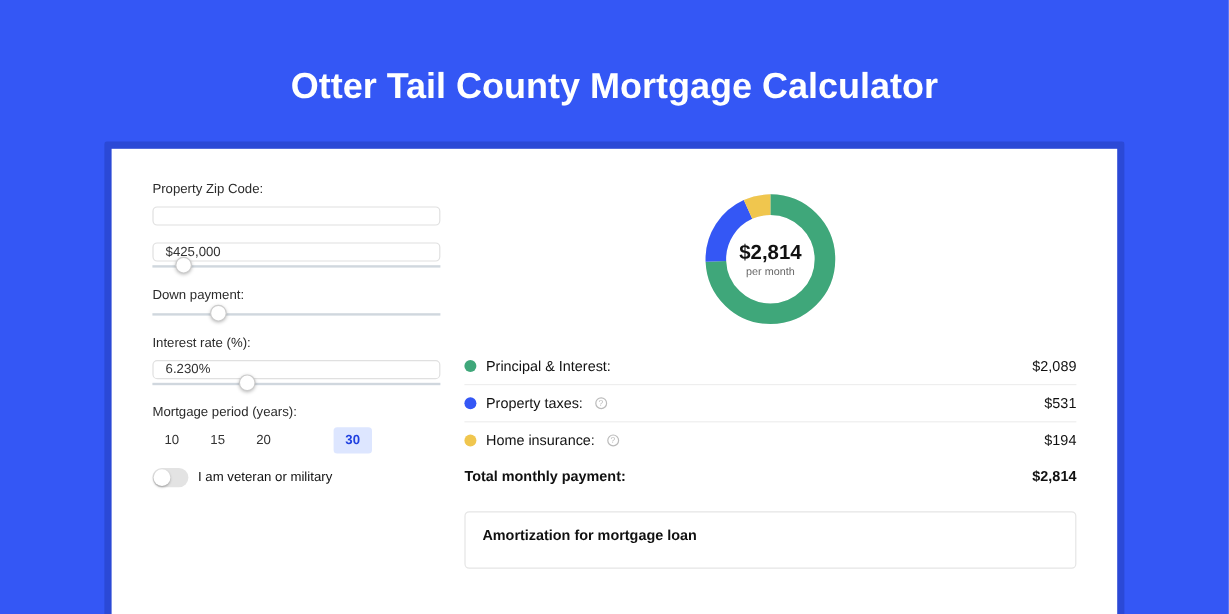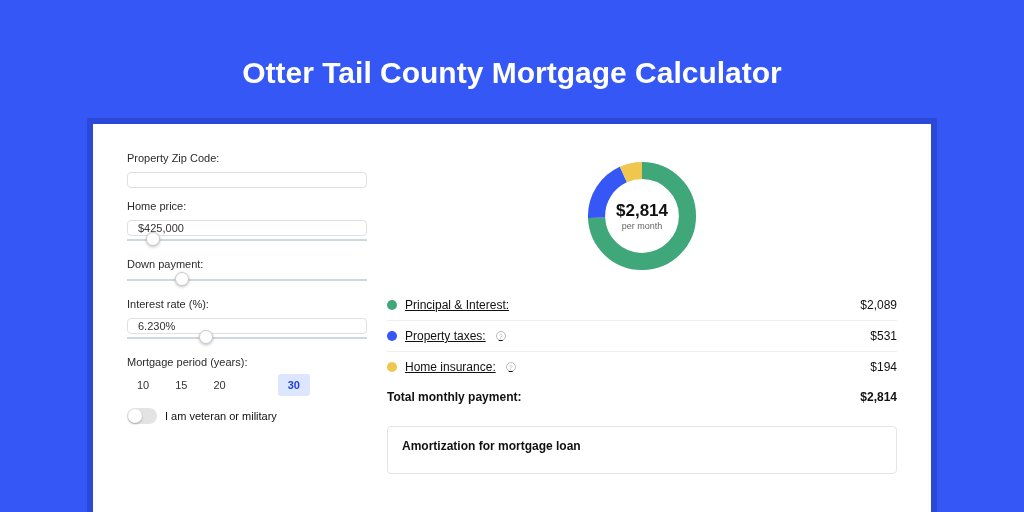--- a/index.html
+++ b/index.html
@@ -67,21 +67,21 @@
     position: absolute; inset: 0; display:flex; flex-direction:column;
     align-items:center; justify-content:center;
   }
   .donut-amount { font-size: 17px; font-weight: 700; }
   .donut-sub { font-size: 9px; color: #666; }
   .legend-row {
     display:flex; align-items:center; justify-content:space-between;
     padding: 8px 0; border-bottom: 1px solid #eee; font-size: 12px;
   }
   .legend-row:last-of-type { border-bottom: none; }
-  .legend-left { display:flex; align-items:center; gap:8px;text-decoration:underline; }
+  .legend-left { display:flex; align-items:center; gap:8px; }
   .dot { width:10px; height:10px; border-radius:50%; display:inline-block; }
   .legend-val { font-weight: 400; }
   .legend-total { font-weight:700; display:flex; justify-content:space-between; padding:8px 0; font-size:12px;gap:46px;}
   .info-icon {
     width:10px; height:10px; border-radius:50%; border:1px solid #bbb;
     display:inline-flex; align-items:center; justify-content:center;
     font-size:7px; color:#bbb; margin-left:2px;
   }
   .amort-box {
     border:1px solid #e5e5e5; border-radius:4px; padding:12px 14px; margin-top:14px;
@@ -99,21 +99,20 @@
     <div class="card">
 
       <div class="left">
 
         <div class="field">
           <div class="lbl">Property Zip Code:</div>
           <input class="input" value="" style="">
         </div>
 
         <div class="field">
-          <div class="lbl">Home price:</div>
           <input class="input" value="$425,000" style="">
           <div class="slider-wrap">
             <div class="slider-track"></div>
             <div class="slider-thumb" id="thumb-hp" style="left: 8%;"></div>
           </div>
         </div>
 
         <div class="field">
           <div class="lbl">Down payment:</div>
           <div class="slider-wrap">

